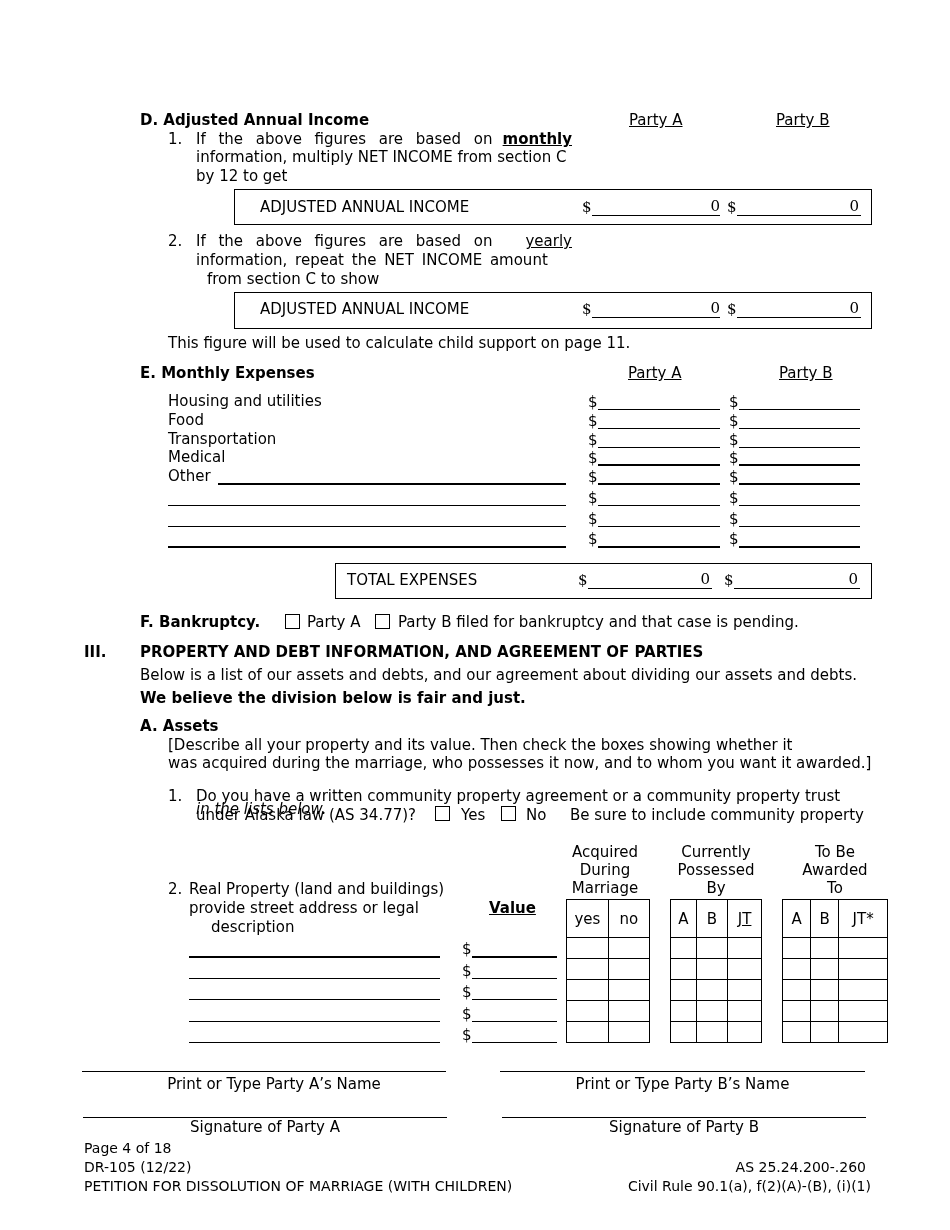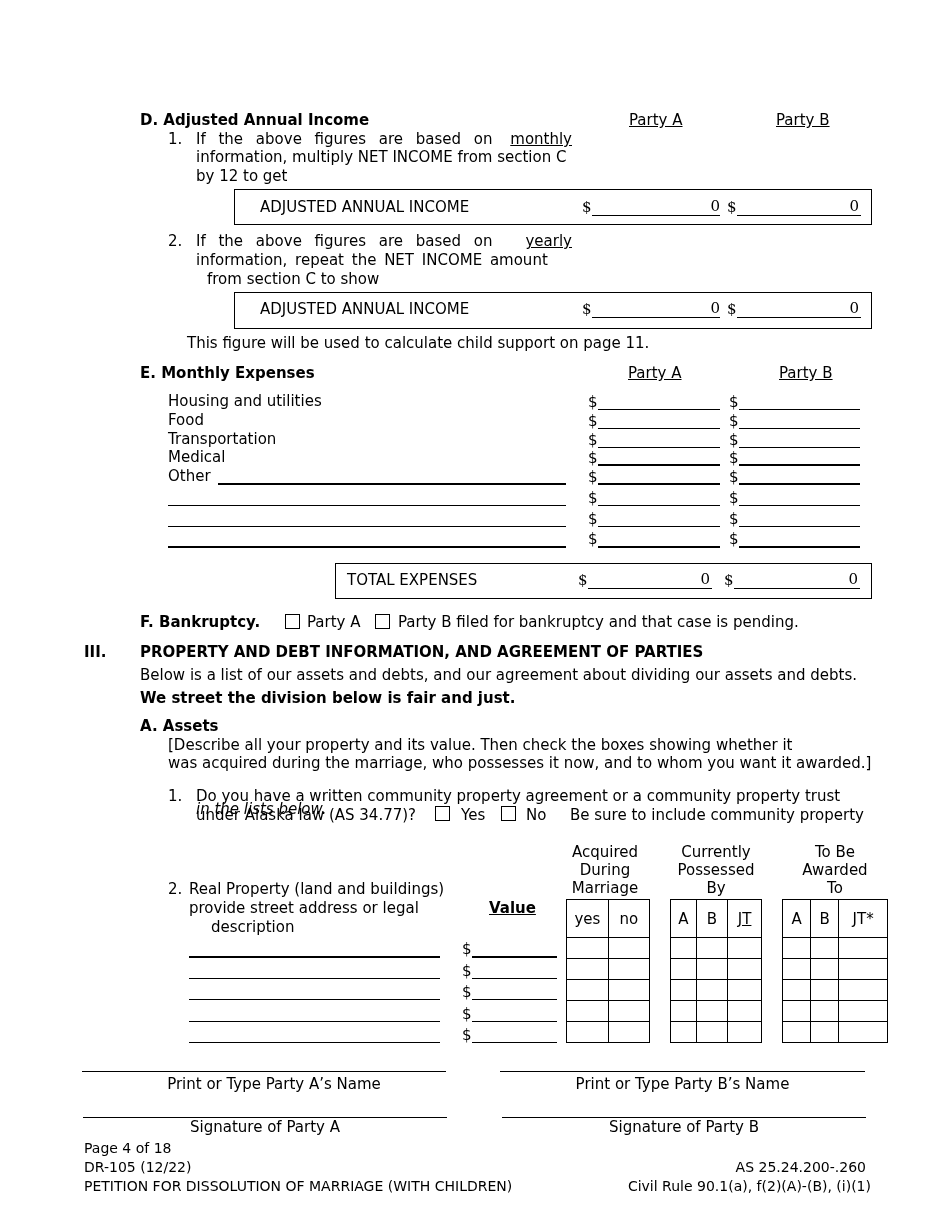--- a/index.html
+++ b/index.html
@@ -21,21 +21,21 @@
 </style>
 </head>
 <body>
 
 <div class="abs b" style="left:140px;top:111px;">D.  Adjusted Annual Income</div>
 <div class="abs u" style="left:629px;top:111px;">Party A</div>
 <div class="abs u" style="left:776px;top:111px;">Party B</div>
 
 <div class="abs" style="left:168px;top:130px;">1.</div>
 <div class="abs" style="left:196px;top:130px;width:376px;">
-  <span style="word-spacing:8px;">If  the  above  figures  are  based  on </span><span class="u" style="float:right;">monthly</span>
+  <span style="word-spacing:8px;">If  the  above  figures  are  based  on </span><span class="u" style="float:right;font-weight:bold;">monthly</span>
 </div>
 <div class="abs" style="left:196px;top:148px;">information, multiply NET INCOME from section C</div>
 <div class="abs" style="left:196px;top:167px;">by 12 to get</div>
 
 <div class="box" style="left:234px;top:189px;width:638px;height:36px;"></div>
 <div class="abs" style="left:260px;top:198px;">ADJUSTED ANNUAL INCOME</div>
 <div class="dollar serifnum" style="left:582px;top:198px;">$</div>
 <div class="line" style="left:592px;top:215px;width:128px;"></div>
 <div class="amt" style="left:592px;top:197px;width:128px;">0</div>
 <div class="dollar serifnum" style="left:727px;top:198px;">$</div>
@@ -51,21 +51,21 @@
 
 <div class="box" style="left:234px;top:292px;width:638px;height:37px;"></div>
 <div class="abs" style="left:260px;top:300px;">ADJUSTED ANNUAL INCOME</div>
 <div class="dollar serifnum" style="left:582px;top:300px;">$</div>
 <div class="line" style="left:592px;top:317px;width:128px;"></div>
 <div class="amt" style="left:592px;top:299px;width:128px;">0</div>
 <div class="dollar serifnum" style="left:727px;top:300px;">$</div>
 <div class="line" style="left:737px;top:317px;width:124px;"></div>
 <div class="amt" style="left:737px;top:299px;width:122px;">0</div>
 
-<div class="abs" style="left:168px;top:334px;margin-left:19px;">This figure will be used to calculate child support on page 11.</div>
+<div class="abs" style="left:168px;top:334px;">This figure will be used to calculate child support on page 11.</div>
 
 <div class="abs b" style="left:140px;top:364px;">E.  Monthly Expenses</div>
 <div class="abs u" style="left:628px;top:364px;">Party A</div>
 <div class="abs u" style="left:779px;top:364px;">Party B</div>
 
 <div class="abs" style="left:168px;top:392px;">Housing and utilities</div>
 <div class="abs" style="left:168px;top:411px;">Food</div>
 <div class="abs" style="left:168px;top:430px;">Transportation</div>
 <div class="abs" style="left:168px;top:448px;">Medical</div>
 <div class="abs" style="left:168px;top:467px;">Other</div>
@@ -119,21 +119,21 @@
 
 <div class="abs b" style="left:140px;top:613px;">F.  Bankruptcy.</div>
 <div class="cb" style="left:285px;top:614px;"></div>
 <div class="abs" style="left:307px;top:613px;">Party A</div>
 <div class="cb" style="left:375px;top:614px;"></div>
 <div class="abs" style="left:398px;top:613px;">Party B filed for bankruptcy and that case is pending.</div>
 
 <div class="abs b" style="left:84px;top:643px;">III.</div>
 <div class="abs b" style="left:140px;top:643px;">PROPERTY AND DEBT INFORMATION, AND AGREEMENT OF PARTIES</div>
 <div class="abs" style="left:140px;top:666px;">Below is a list of our assets and debts, and our agreement about dividing our assets and debts.</div>
-<div class="abs b" style="left:140px;top:689px;">We street the division below is fair and just.</div>
+<div class="abs b" style="left:140px;top:689px;">We believe the division below is fair and just.</div>
 
 <div class="abs b" style="left:140px;top:717px;">A.  Assets</div>
 <div class="abs" style="left:168px;top:736px;">[Describe  all  your  property  and  its  value.  Then  check  the  boxes  showing  whether  it</div>
 <div class="abs" style="left:168px;top:754px;">was acquired during the marriage, who possesses it now, and to whom you want it awarded.]</div>
 
 <div class="abs" style="left:168px;top:787px;">1.</div>
 <div class="abs" style="left:196px;top:787px;">Do you have a written community property agreement or a community property trust</div>
 <div class="abs" style="left:196px;top:806px;">under Alaska law (AS 34.77)?</div>
 <div class="cb" style="left:435px;top:806px;"></div>
 <div class="abs" style="left:461px;top:806px;">Yes</div>

